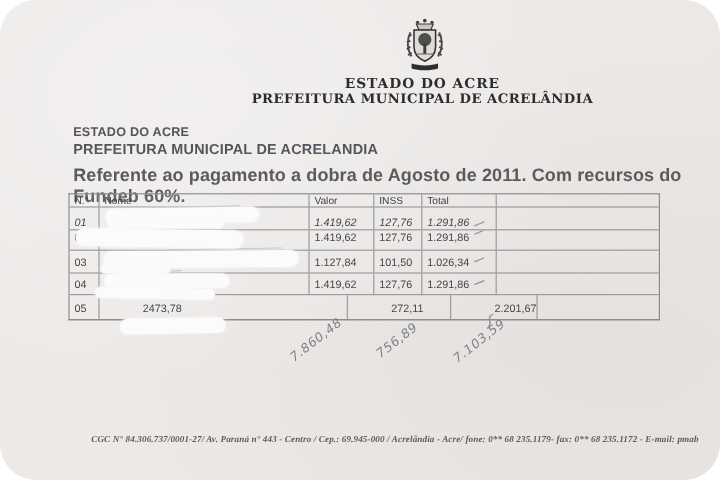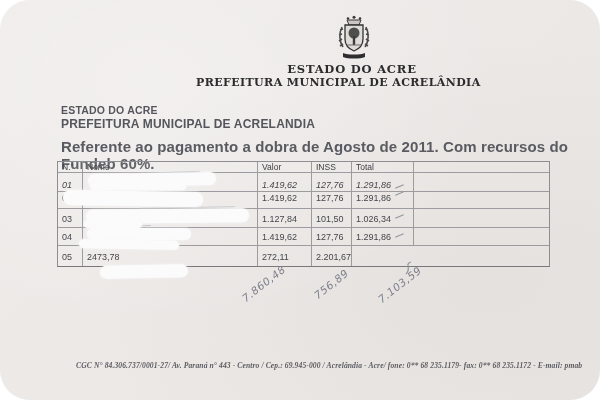--- a/index.html
+++ b/index.html
@@ -14,21 +14,21 @@
     border-radius:30px;
   }
   
   .emblem{position:absolute;left:330px;top:13px;width:48px;height:50px;}
   .lh-line1{
     position:absolute;left:211px;top:62px;width:282px;text-align:center;
     font-family:"DejaVu Serif","Liberation Serif",serif;font-weight:700;
     font-size:11.5px;letter-spacing:.8px;color:#2c2c2e;
   }
   .lh-line2{
-    position:absolute;left:196px;top:76px;width:312px;text-align:left;
+    position:absolute;left:196px;top:76px;width:312px;text-align:center;
     font-family:"DejaVu Serif","Liberation Serif",serif;font-weight:700;
     font-size:11px;letter-spacing:.4px;color:#2c2c2e;white-space:nowrap;
   }
   
   .dh1{position:absolute;left:61px;top:104px;font-size:10.5px;font-weight:700;color:#55565c;letter-spacing:.2px;}
   .dh2{position:absolute;left:61px;top:117px;font-size:12px;font-weight:700;color:#55565c;letter-spacing:.2px;}
   .subject{position:absolute;left:61px;top:138px;font-size:15px;font-weight:700;color:#5a5b61;letter-spacing:.1px;}
   
   .tbl{
     position:absolute;left:57px;top:161px;width:491px;
@@ -42,21 +42,21 @@
     display:flex;align-items:center;
   }
   .tr .td:last-child{border-right:none;}
   .tr:last-child .td{border-bottom:none;}
   .thead{height:11px;}
   .thead .td{font-size:8.5px;color:#3f4045;padding-top:0;}
   .r1{height:19px;font-style:italic;} .r1 .td{align-items:flex-end;padding-bottom:1px;}
   .r2{height:17px;} .r2 .td{align-items:flex-start;}
   .r3{height:19px;}
   .r4{height:18px;}
-  .r5{height:20px;}
+  .r5{height:20px;gap:32px;}
   .tick{display:inline-block;width:9px;height:1.3px;background:#8f939c;transform:rotate(-22deg);margin:0 0 3px 4px;flex:0 0 auto;}
   
   .blob{position:absolute;background:#fcfbfb;border-radius:8px;box-shadow:0 0 3px rgba(250,250,250,.9);}
   .pen{position:absolute;height:1.1px;background:#a9adb5;opacity:.65;border-radius:1px;}
   
   .hw{
     position:absolute;font-family:"DejaVu Sans",sans-serif;font-style:italic;
     font-size:10.5px;letter-spacing:.6px;color:#7c7f89;transform:rotate(-38deg);
     transform-origin:left bottom;white-space:nowrap;
   }

